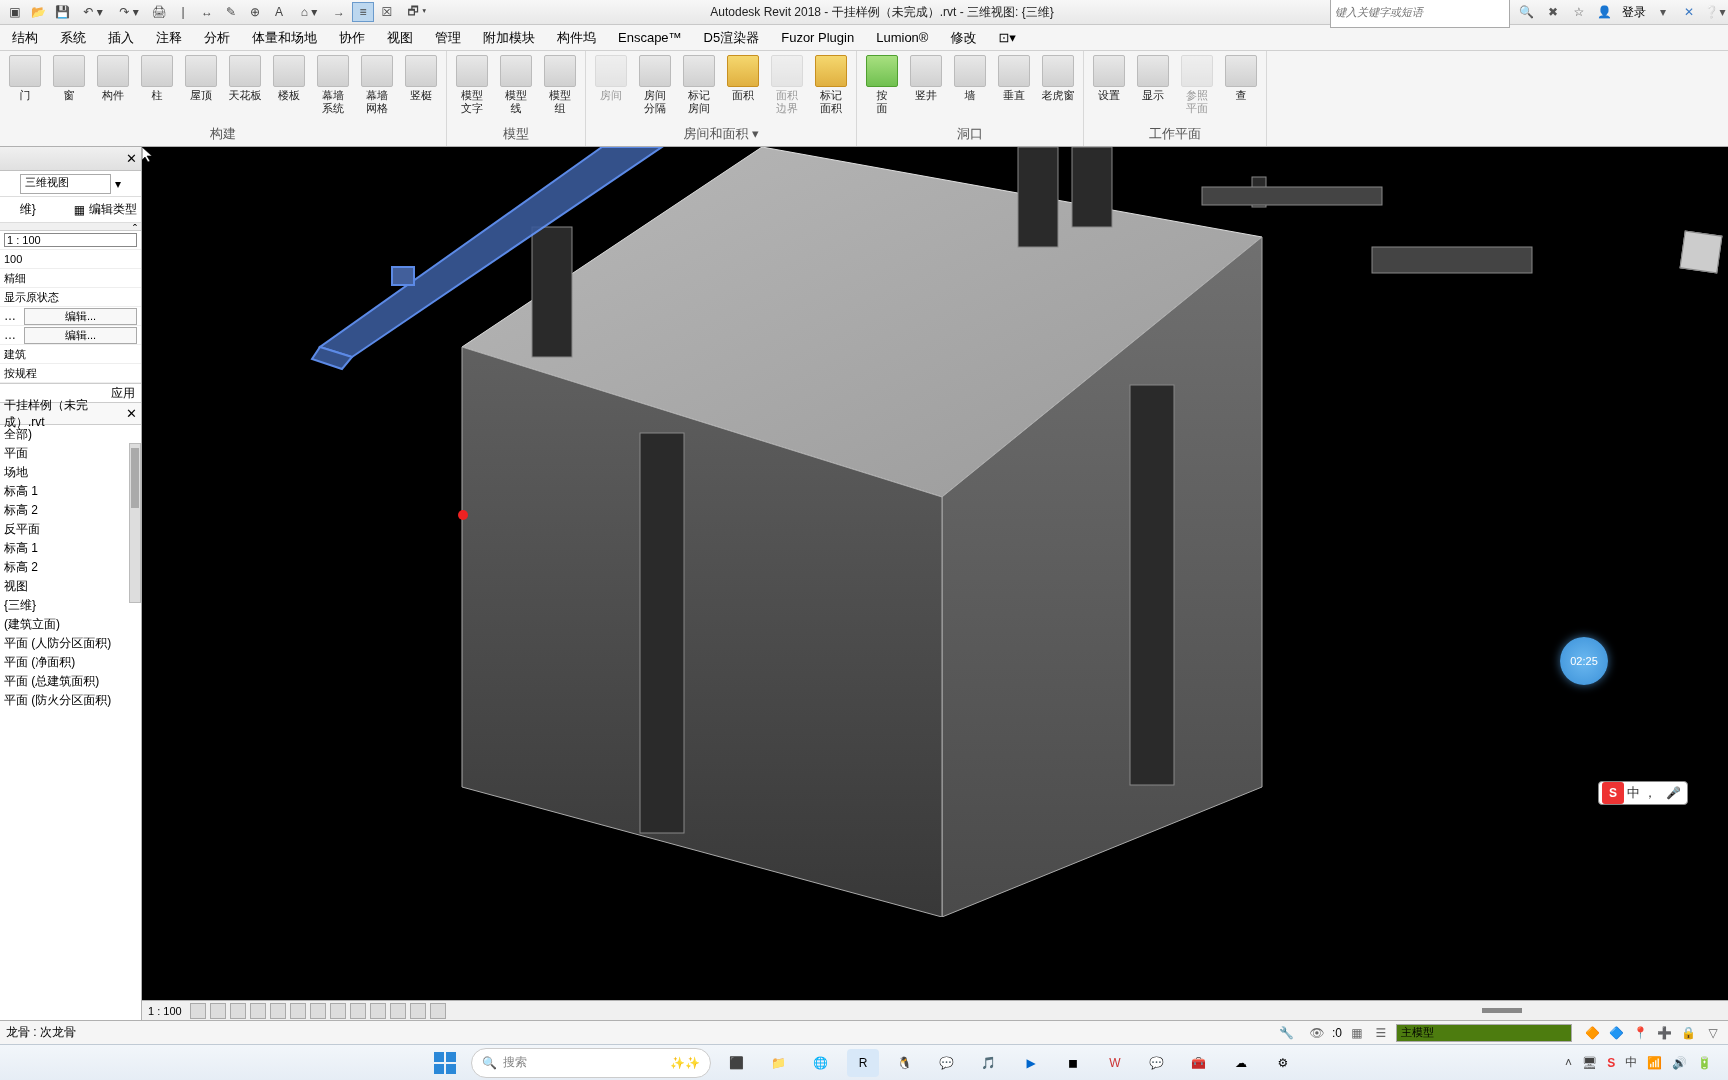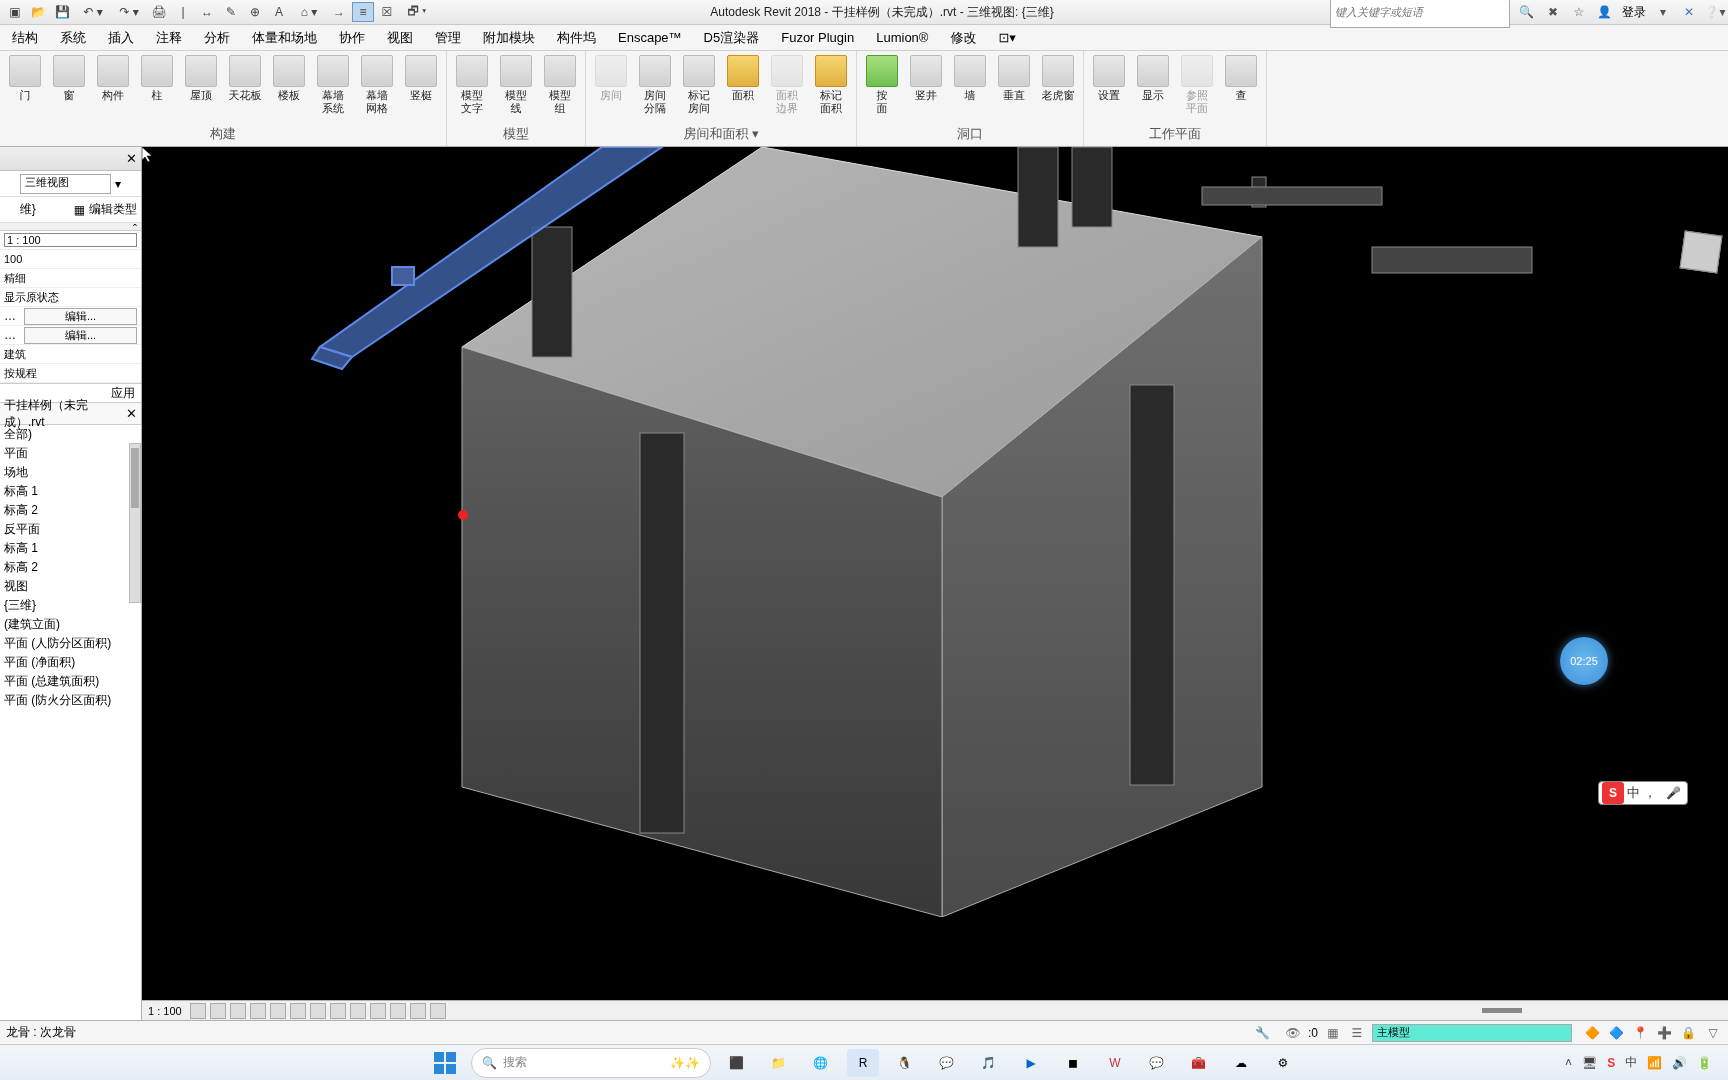--- a/index.html
+++ b/index.html
@@ -70,21 +70,21 @@
 
 
 .view-ctrl { position: absolute; bottom: 0; left: 0; right: 0; height: 20px; background: #f0f0f0; border-top: 1px solid #b0b0b0; display: flex; align-items: center; padding: 0 6px; font-size: 11px; gap: 8px; }
 .vc-icons { display: flex; gap: 4px; }
 .vc-icon { width: 16px; height: 16px; background: #ddd; border: 1px solid #aaa; cursor: pointer; }
 
 
 .statusbar { position: absolute; left: 0; right: 0; bottom: 36px; height: 24px; background: #f5f5f5; border-top: 1px solid #b0b0b0; display: flex; align-items: center; font-size: 12px; padding: 0 6px; gap: 12px; }
 .status-left { flex: 1; }
 .status-mid { display: flex; align-items: center; gap: 6px; }
-.status-mid .sel2 { width: 200px; height: 18px; border: 1px solid #aaa; background: #5eead4; padding: 0 4px; font-size: 11px; }
+.status-mid .sel2 { width: 176px; height: 18px; border: 1px solid #aaa; background: #4d7c0f; padding: 0 4px; font-size: 11px; }
 .status-right { display: flex; gap: 6px; }
 .sr-icon { width: 18px; height: 18px; display: flex; align-items: center; justify-content: center; color: #666; cursor:pointer; }
 
 
 .taskbar { position: absolute; left: 0; right: 0; bottom: 0; height: 36px; background: linear-gradient(#f2f6fa,#e6edf5); border-top: 1px solid #c0cad4; display: flex; align-items: center; justify-content: center; gap: 10px; }
 .tb-item { width: 32px; height: 28px; display: flex; align-items: center; justify-content: center; border-radius: 4px; cursor: pointer; }
 .tb-search { width: 240px; height: 30px; background: #fff; border: 1px solid #ccc; border-radius: 15px; display: flex; align-items: center; padding: 0 10px; font-size: 12px; color: #888; gap: 6px; }
 .win-logo { width: 22px; height: 22px; display: grid; grid-template: 1fr 1fr / 1fr 1fr; gap: 2px; }
 .win-logo div { background: #2b88d8; }
 .tb-right { position: absolute; right: 6px; display: flex; align-items: center; gap: 10px; color: #444; }

